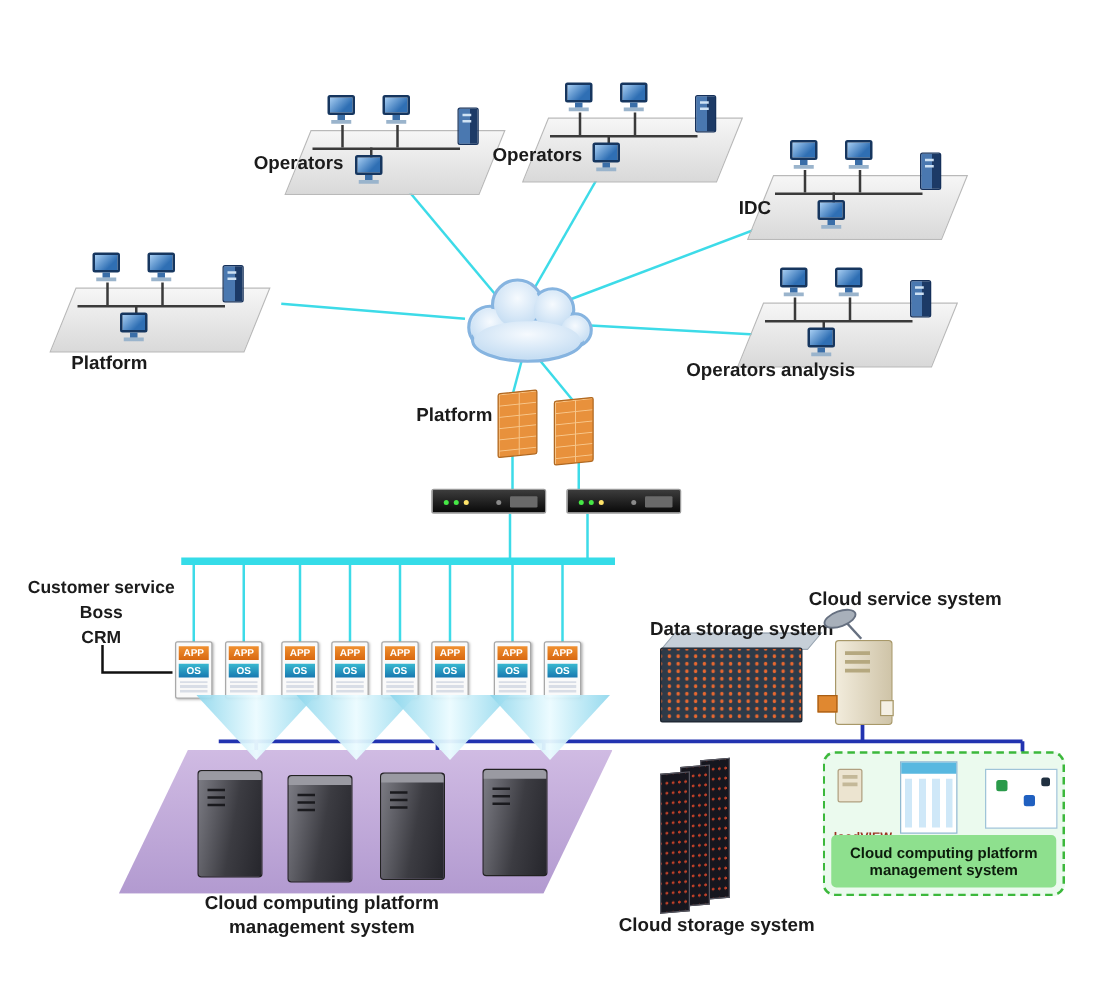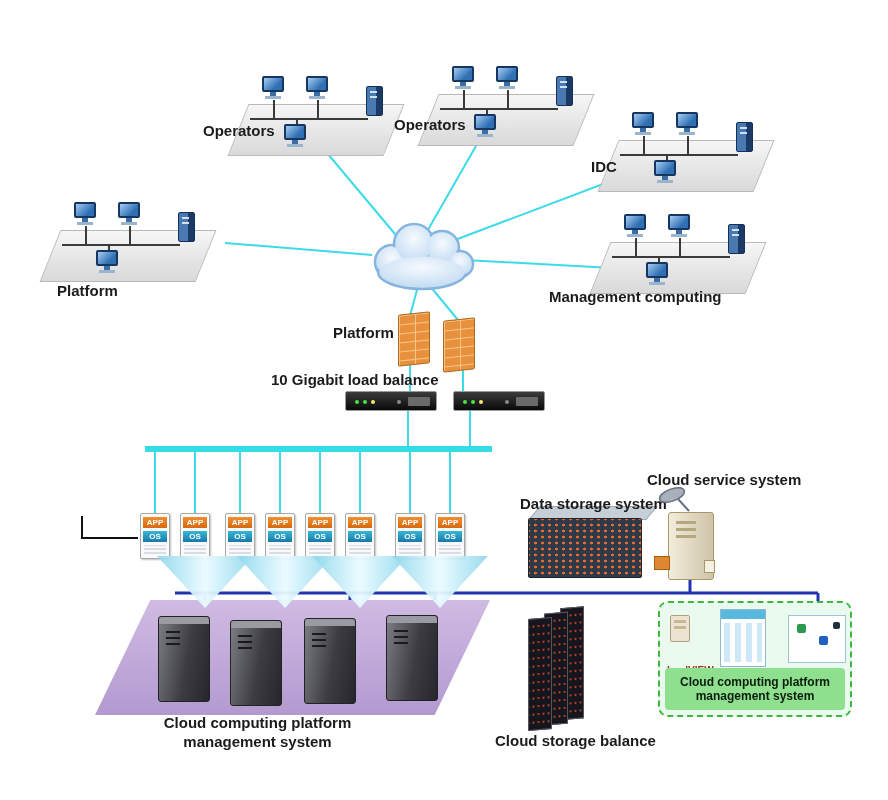--- a/index.html
+++ b/index.html
@@ -215,21 +215,21 @@
     <div class="gbase"></div>
     <div class="nline" style="left:20px;top:46px;width:118px;height:2px"></div>
     <div class="nline" style="left:43px;top:28px;width:2px;height:18px"></div>
     <div class="nline" style="left:87px;top:28px;width:2px;height:18px"></div>
     <div class="nline" style="left:66px;top:46px;width:2px;height:8px"></div>
     <div class="pc" style="left:32px;top:4px"></div>
     <div class="pc" style="left:76px;top:4px"></div>
     <div class="tower" style="left:136px;top:14px"></div>
     <div class="pc" style="left:54px;top:52px"></div>
   </div>
-  <div class="lbl" style="left:549px;top:288px">Management computing</div>
+  <div class="lbl" style="left:549px;top:288px">Operators analysis</div>
 
   <div class="cloud">
     <svg width="122" height="82" viewBox="0 0 122 82">
       <defs>
         <radialGradient id="cg" cx="50%" cy="35%" r="80%">
           <stop offset="0%" stop-color="#f6fafe"></stop>
           <stop offset="100%" stop-color="#b9d6f0"></stop>
         </radialGradient>
       </defs>
       <g stroke="#86b4e0" stroke-width="2.5" fill="url(#cg)">
@@ -248,22 +248,26 @@
       </g>
     </svg>
   </div>
 
   <div class="fw" style="left:398px;top:313px"></div>
   <div class="fw" style="left:443px;top:319px"></div>
   <div class="lbl" style="left:333px;top:324px">Platform</div>
 
   <div class="lb" style="left:345px;top:391px"></div>
   <div class="lb" style="left:453px;top:391px"></div>
-  <div class="lbl" style="left:271px;top:371px">10 Gigabit load balance</div>
-
+
+  <div class="stack-lbl">
+    <div>Customer service</div>
+    <div>Boss</div>
+    <div>CRM</div>
+  </div>
 
   <div class="srv" style="left:140px;top:513px">
     <div class="band app">APP</div>
     <div class="band os">OS</div>
   </div>
   <div class="srv" style="left:180px;top:513px">
     <div class="band app">APP</div>
     <div class="band os">OS</div>
   </div>
   <div class="srv" style="left:225px;top:513px">
@@ -315,21 +319,21 @@
   <div class="sec-tower"></div>
   <div class="sec-chip"></div>
   <div class="sec-box"></div>
   <div class="lbl" style="left:647px;top:471px">Cloud service system</div>
 
   <div class="st-wrap">
     <div class="st" style="left:32px;top:0px"></div>
     <div class="st" style="left:16px;top:4px"></div>
     <div class="st" style="left:0px;top:8px"></div>
   </div>
-  <div class="lbl" style="left:495px;top:732px">Cloud storage balance</div>
+  <div class="lbl" style="left:495px;top:732px">Cloud storage system</div>
 
   <div class="gbox">
     <div class="mini-pc"></div>
     <div class="thumb1"></div>
     <div class="thumb2">
       <span class="dotA"></span>
       <span class="dotB"></span>
       <span class="dotC"></span>
     </div>
     <div class="brand">loodVIEW</div>

